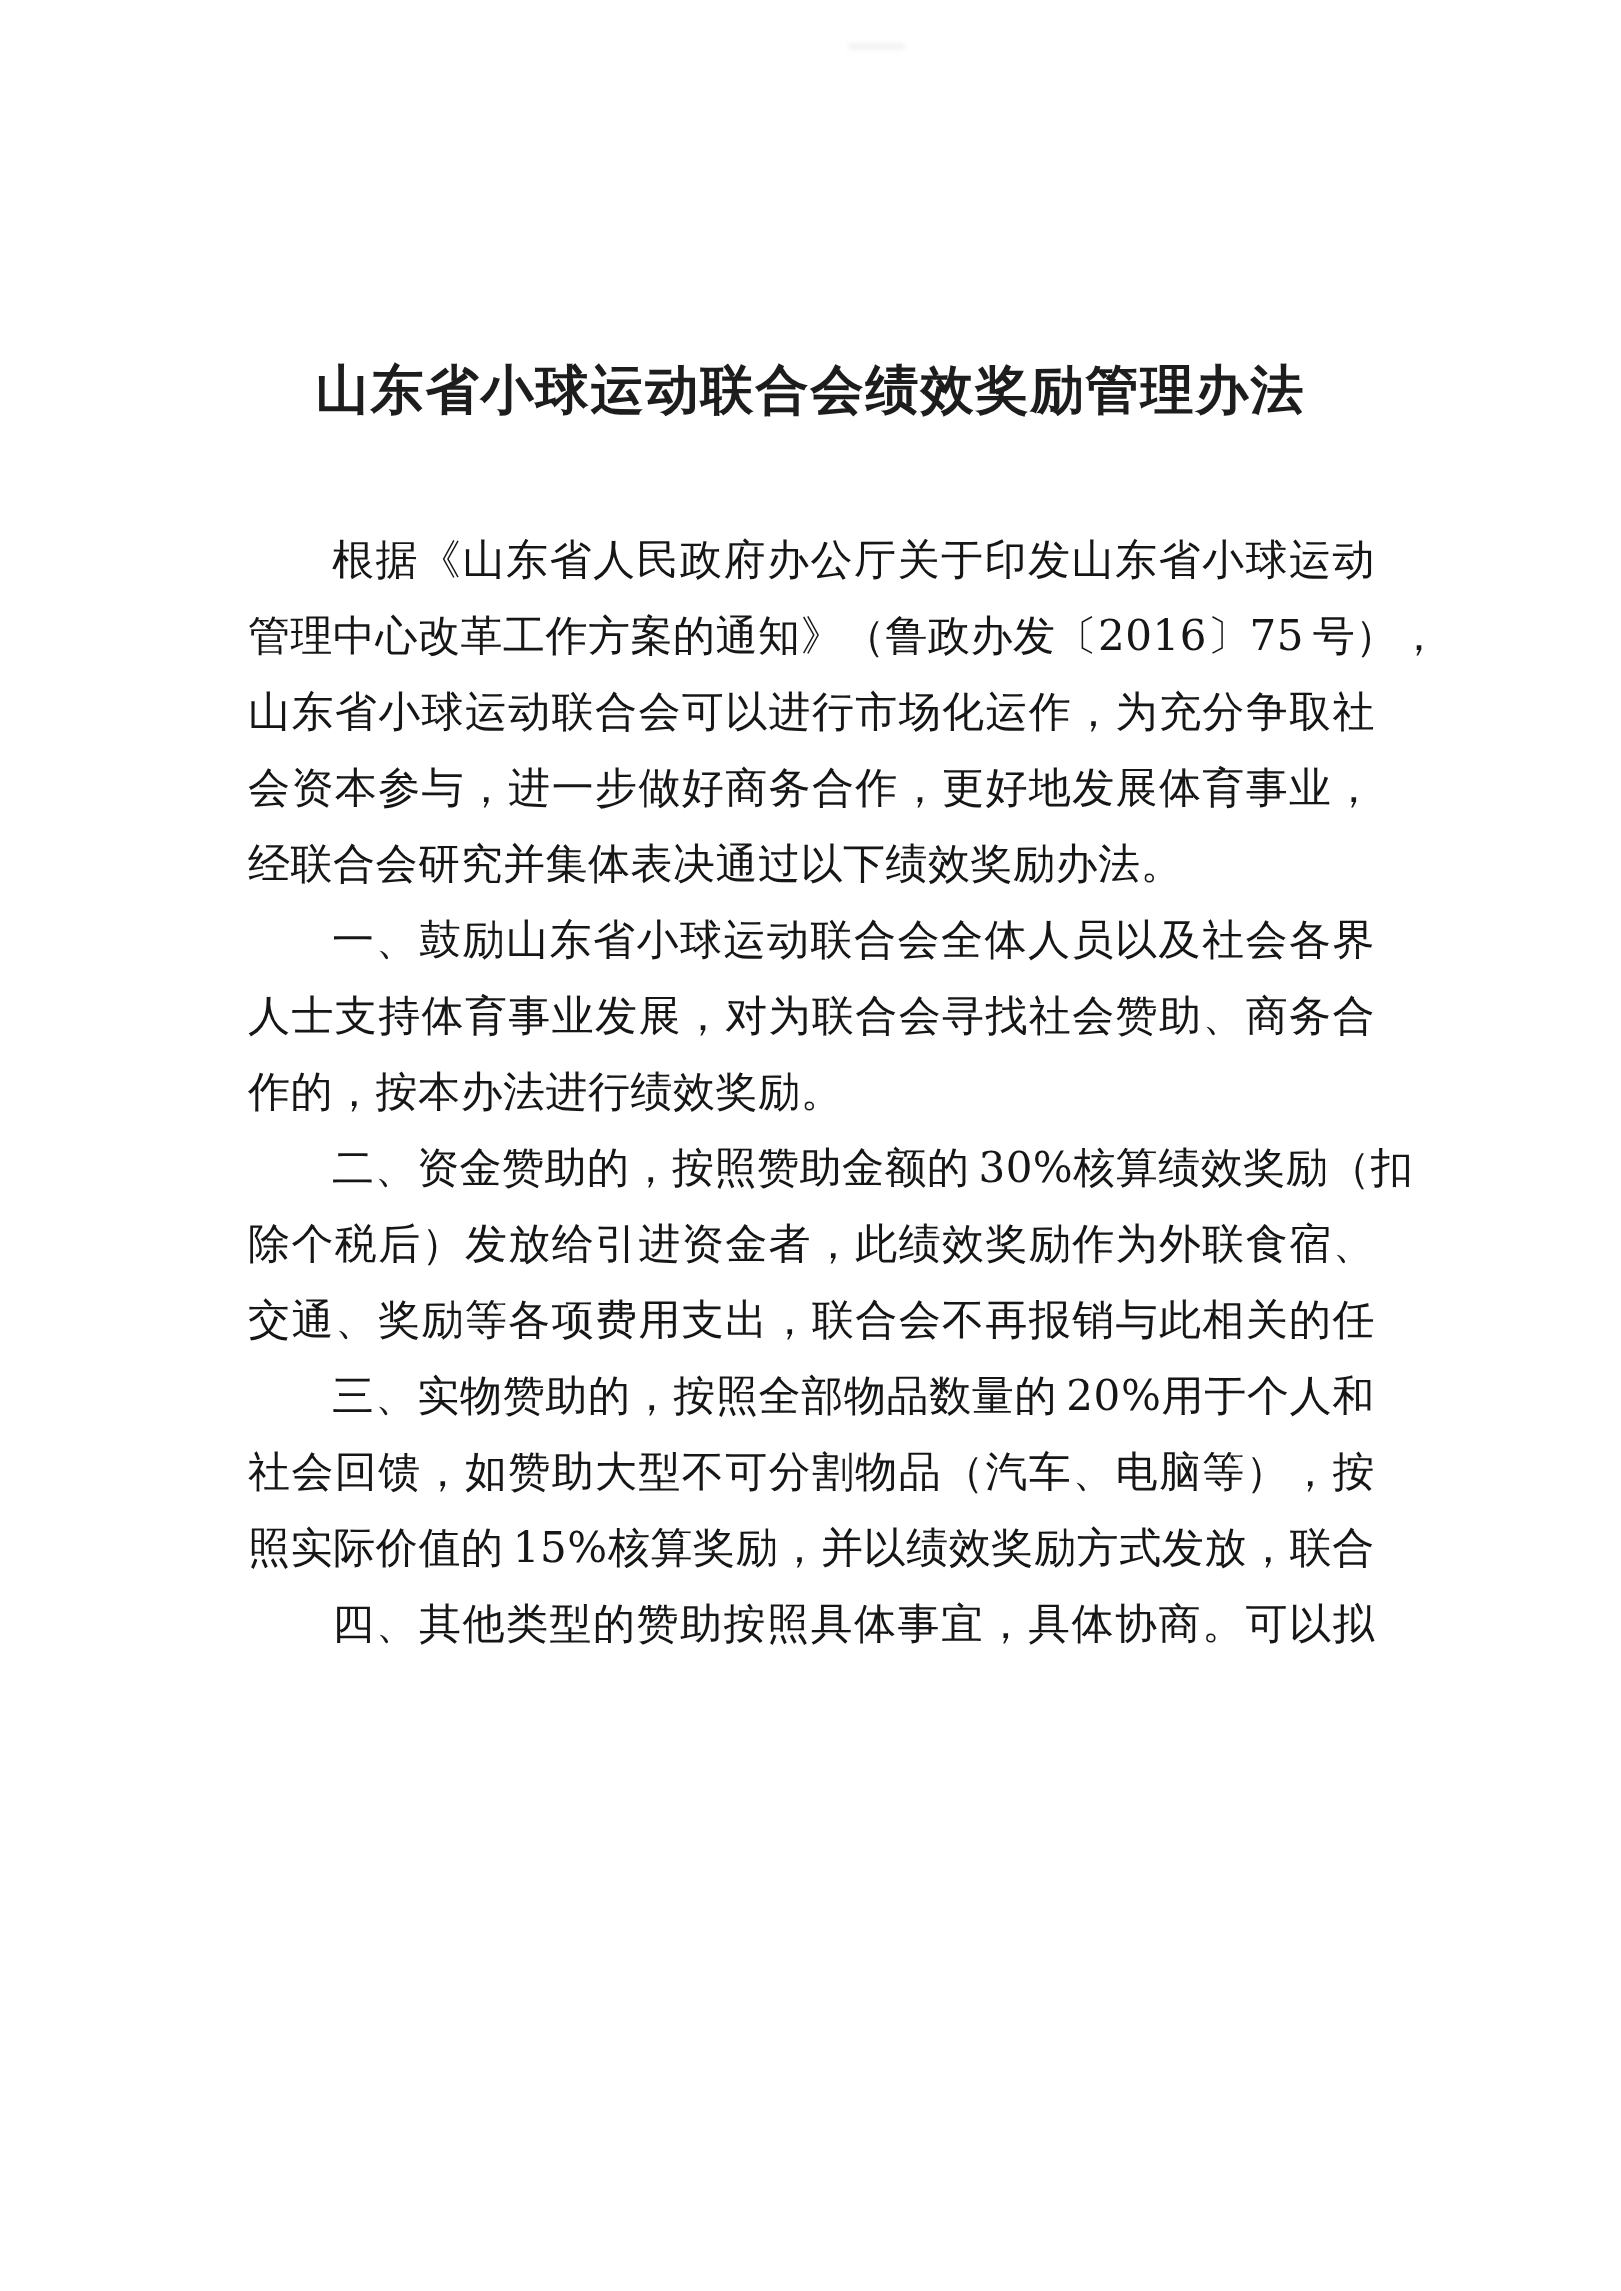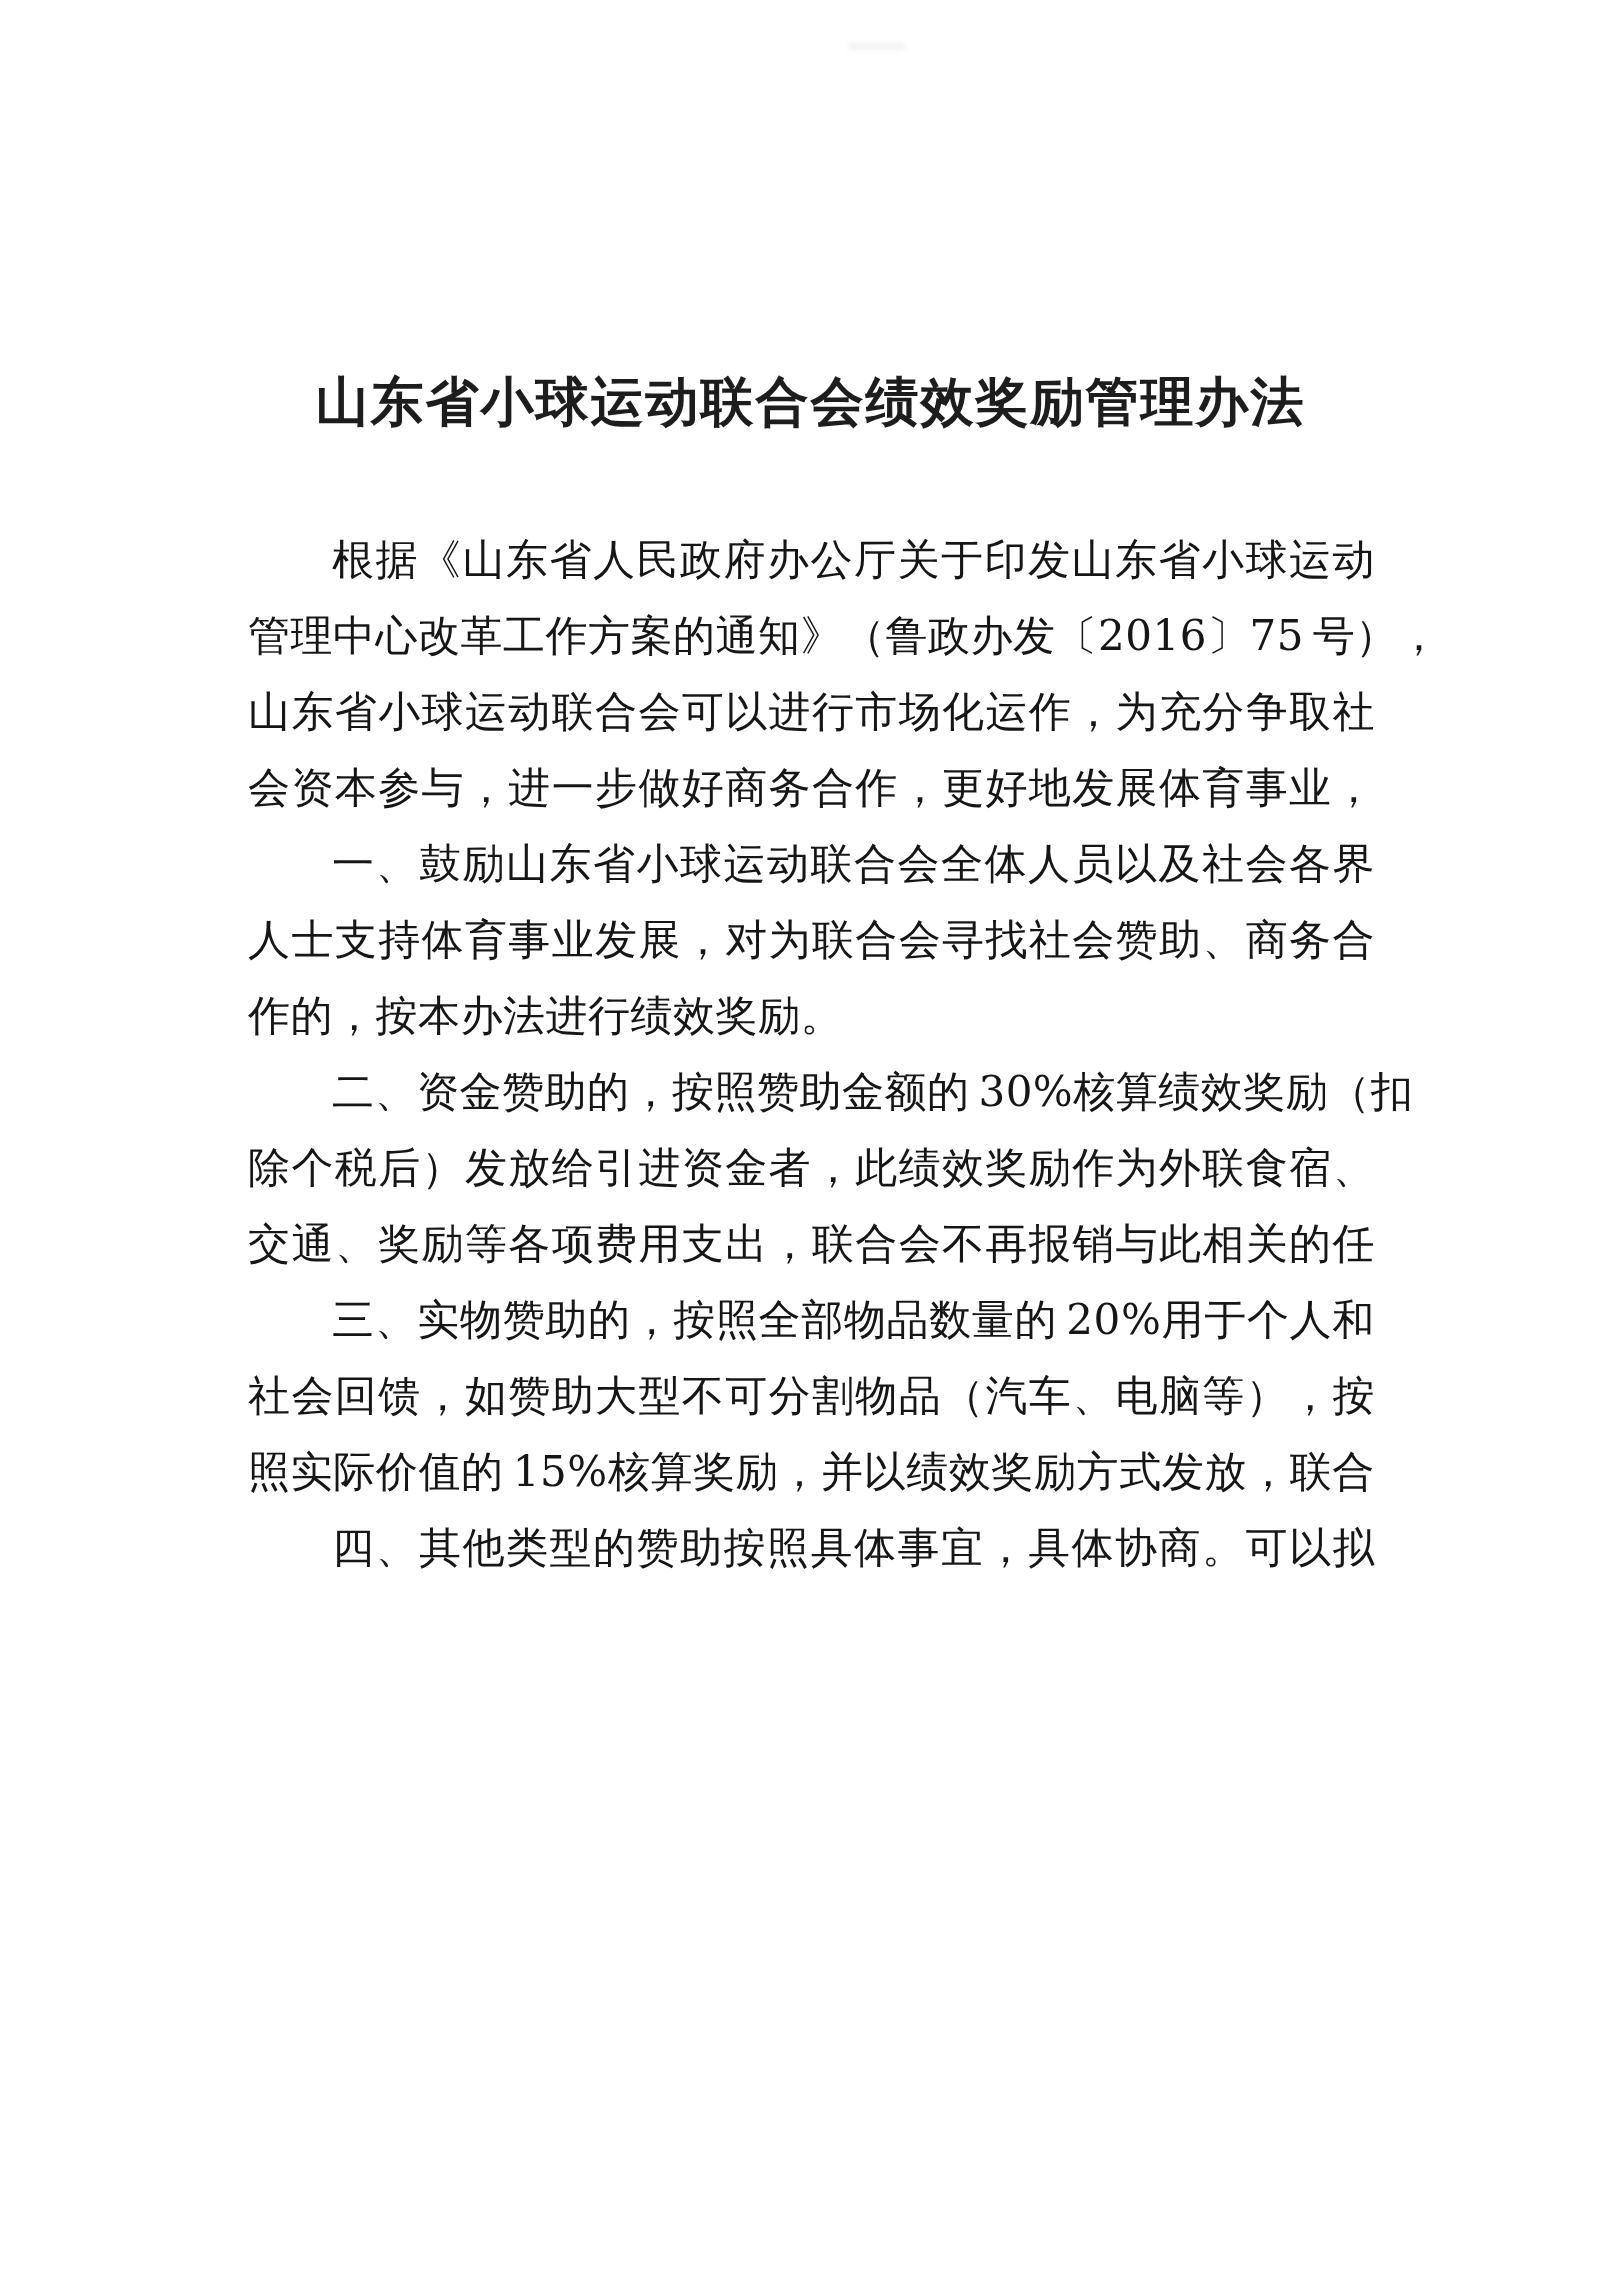--- a/index.html
+++ b/index.html
@@ -24,21 +24,21 @@
     width: 57px;
     height: 6.9px;
     background: #f2f2f2;
     border-radius: 2.9px;
     filter: blur(2px);
     opacity: .85;
   }
   #doc-title {
     position: absolute;
     left: 0;
-    top: 331px;
+    top: 319px;
     width: 1621px;
     text-align: center;
     font-size: 53px;
     font-weight: 700;
     letter-spacing: 2px;
     color: #1d1d1d;
     font-family: "DejaVu Serif", "Liberation Serif", serif;
     white-space: nowrap;
   }
   #body-block {
@@ -190,20 +190,21 @@
           <span>好</span>
           <span>地</span>
           <span>发</span>
           <span>展</span>
           <span>体</span>
           <span>育</span>
           <span>事</span>
           <span>业</span>
           <span>，</span>
         </div>
+        <div class="line">经联合会研究并集体表决通过以下绩效奖励办法。</div>
       </div>
       <div class="para">
         <div class="line ind just">
           <span>一</span>
           <span>、</span>
           <span>鼓</span>
           <span>励</span>
           <span>山</span>
           <span>东</span>
           <span>省</span>

